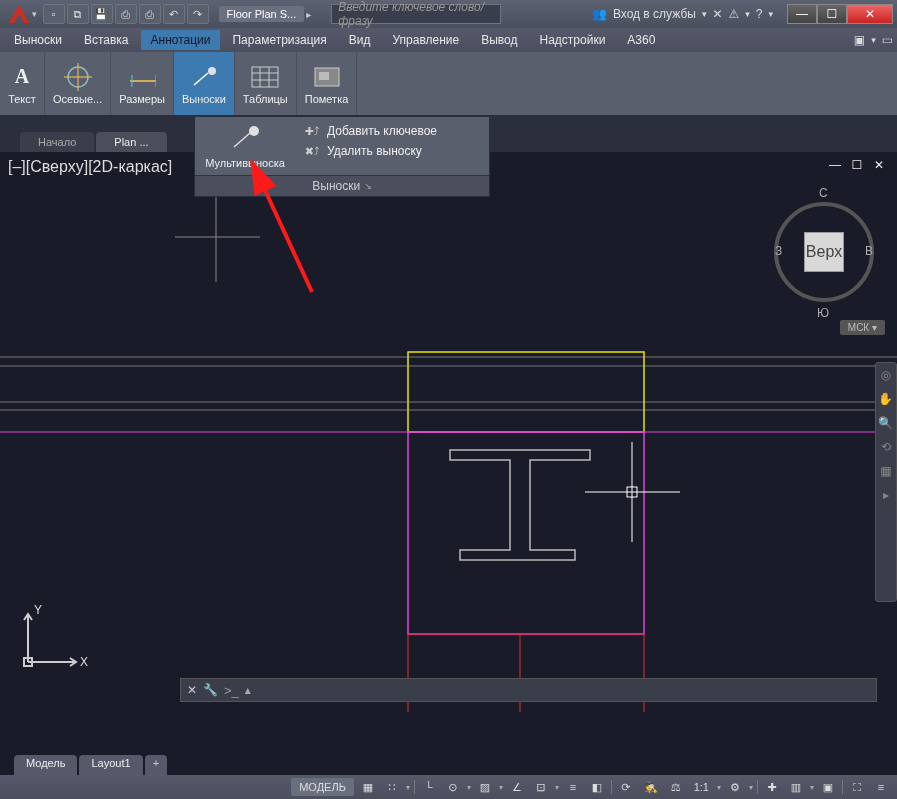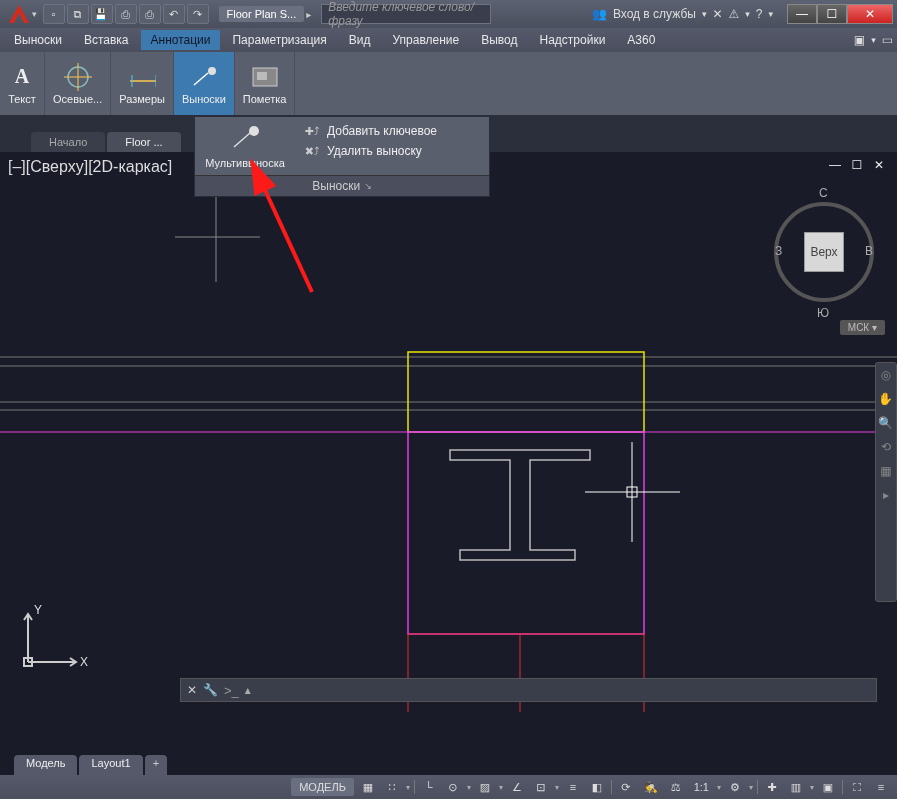--- a/index.html
+++ b/index.html
@@ -4,54 +4,54 @@
 <style>
   * { box-sizing: border-box; margin: 0; padding: 0; font-family: "Segoe UI", Tahoma, sans-serif; font-size: 12px; }
   body { background: #1a1b29; width: 897px; height: 799px; overflow: hidden; position: relative; color: #ccc; }
 
   
   .titlebar { height: 28px; background: linear-gradient(#5d6272,#4a4f5e); display: flex; align-items: center; padding: 0 4px; position: relative; }
   .logo { width: 30px; height: 24px; color:#d52b1e; font-weight:bold; font-size:20px; display:flex;align-items:center;justify-content:center; }
   .qat { display:flex; gap:2px; margin-left:6px;}
   .qat-btn { width:22px; height:20px; background:#5a5f6e; border:1px solid #6e7382; border-radius:2px; display:flex;align-items:center;justify-content:center;font-size:11px;color:#ddd;}
   .titlebar-title { margin-left:10px; background:#6b7080; color:#fff; padding:2px 8px; border-radius:2px; font-size:11px;}
-  .search-box { margin-left:10px; background:#3a3e4c; border:1px solid #6e7382; width:170px; height:20px; padding:0 6px; color:#999; font-style:italic; font-size:11px; display:flex;align-items:center;}
+  .search-box { margin-left:20px; background:#3a3e4c; border:1px solid #6e7382; width:170px; height:20px; padding:0 6px; color:#999; font-style:italic; font-size:11px; display:flex;align-items:center;}
   .titlebar-right { margin-left:auto; display:flex; align-items:center; gap:6px; color:#ddd; font-size:11px;}
   .win-btns { display:flex; margin-left:8px;}
   .win-btn { width:30px; height:20px; border:1px solid #888; background:linear-gradient(#666,#444); display:flex;align-items:center;justify-content:center; font-size:12px; color:#fff;}
   .win-btn.close { background:linear-gradient(#e66,#c22); width:46px;}
 
   
   .menubar { height:24px; background:linear-gradient(#55596a,#4a4e5d); display:flex; align-items:center; padding:0 4px; gap:2px;}
   .menu-item { padding:3px 10px; color:#e8e8e8; font-size:12px; cursor:default;}
   .menu-item.active { background:#3d7ab0; color:#0f172a;}
   .menu-extra { margin-left:auto; display:flex; gap:6px; align-items:center; color:#ddd;}
 
   
   .ribbon { height:64px; background:#5a5f6e; display:flex; border-bottom:1px solid #2a2d3a;}
   .ribbon-panel { display:flex; flex-direction:column; align-items:center; justify-content:center; padding:2px 8px; border-right:1px solid #4a4e5d; color:#eee;}
   .ribbon-panel.selected { background:#3d7ab0;}
   .ribbon-icon { width:28px; height:28px; display:flex;align-items:center;justify-content:center; font-size:20px; margin-bottom:2px;}
   .ribbon-label { font-size:11px;}
 
   
-  .file-tabs { height:36px; background:#2b2e3b; display:flex; align-items:flex-end; padding-left:31px;}
+  .file-tabs { height:36px; background:#2b2e3b; display:flex; align-items:flex-end; padding-left:20px;}
   .file-tab { padding:4px 18px; background:#3a3d4a; color:#aaa; border-radius:4px 4px 0 0; margin-right:2px; font-size:11px;}
   .file-tab.active { background:#4a4d5a; color:#eee;}
 
   
   .drawing { position:relative; width:100%; height:580px; background:#1a1b29; overflow:hidden;}
   .viewport-label { position:absolute; top:6px; left:8px; color:#ddd; font-size:16px;}
   .view-ctrl { position:absolute; top:6px; right:10px; display:flex; gap:6px;}
   .view-ctrl-btn { width:16px; height:14px; color:#eee; font-size:12px; display:flex;align-items:center;justify-content:center;}
 
   
   .viewcube-wrap { position:absolute; top:30px; right:18px; width:110px; height:140px;}
   .vc-ring { position:absolute; width:100px; height:100px; border:4px solid #555; border-radius:50%; left:5px; top:20px;}
-  .vc-face { position:absolute; width:40px; height:40px; background:#d8d8d8; border:1px solid #999; left:35px; top:50px; display:flex;align-items:center;justify-content:center; color:#444; font-size:12px;}
+  .vc-face { position:absolute; width:40px; height:40px; background:#d8d8d8; border:1px solid #999; left:35px; top:50px; display:flex;align-items:center;justify-content:center; color:#444; font-size:16px;}
   .vc-n { position:absolute; left:50px; top:4px; color:#aaa;}
   .vc-s { position:absolute; left:48px; top:124px; color:#aaa;}
   .vc-e { position:absolute; left:96px; top:62px; color:#aaa;}
   .vc-w { position:absolute; left:6px; top:62px; color:#aaa;}
   .vc-wcs { position:absolute; right:12px; top:168px; background:#555; padding:2px 8px; border-radius:2px; color:#bbb; font-size:10px;}
 
   
   .canvas-svg { position:absolute; top:0; left:0; width:100%; height:100%;}
 
   
@@ -181,31 +181,43 @@
         <svg width="32" height="24">
           <path d="M4 20 L18 8" stroke="#fff" stroke-width="1.5" fill="none"></path>
           <circle cx="22" cy="6" r="4" fill="#e0e0e0"></circle>
         </svg>
       </div>
     <div class="ribbon-label">Выноски</div>
   </div>
   <div class="ribbon-panel">
     <div class="ribbon-icon">
         <svg width="28" height="22">
+          <rect x="1" y="1" width="26" height="20" fill="none" stroke="#ccc"></rect>
+          <line x1="1" y1="7" x2="27" y2="7" stroke="#ccc"></line>
+          <line x1="1" y1="14" x2="27" y2="14" stroke="#ccc"></line>
+          <line x1="9" y1="1" x2="9" y2="21" stroke="#ccc"></line>
+          <line x1="18" y1="1" x2="18" y2="21" stroke="#ccc"></line>
+        </svg>
+      </div>
+    <div class="ribbon-label">Таблицы</div>
+  </div>
+  <div class="ribbon-panel">
+    <div class="ribbon-icon">
+        <svg width="28" height="22">
           <rect x="2" y="2" width="24" height="18" fill="#888" stroke="#ccc"></rect>
           <rect x="6" y="6" width="10" height="8" fill="#bbb"></rect>
         </svg>
       </div>
     <div class="ribbon-label">Пометка</div>
   </div>
 </div>
 
 <div class="file-tabs">
   <div class="file-tab">Начало</div>
-  <div class="file-tab active">Floor ...</div>
+  <div class="file-tab active">Plan ...</div>
 </div>
 
 <div class="drawing">
   <div class="viewport-label">[–][Сверху][2D-каркас]</div>
   <div class="view-ctrl">
     <div class="view-ctrl-btn">—</div>
     <div class="view-ctrl-btn">☐</div>
     <div class="view-ctrl-btn">✕</div>
   </div>
 

